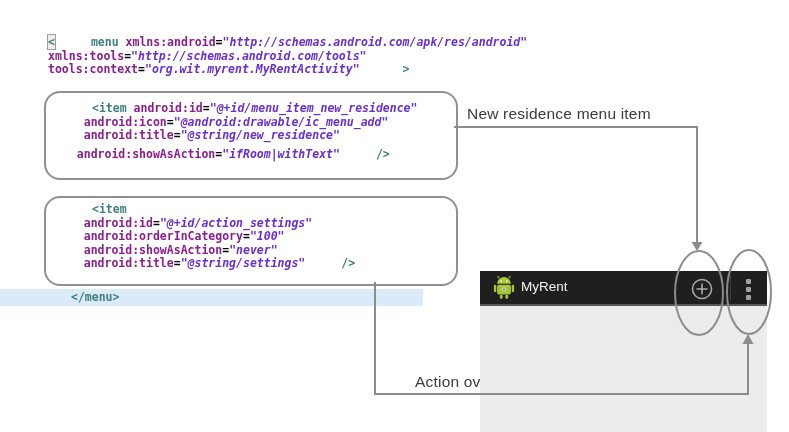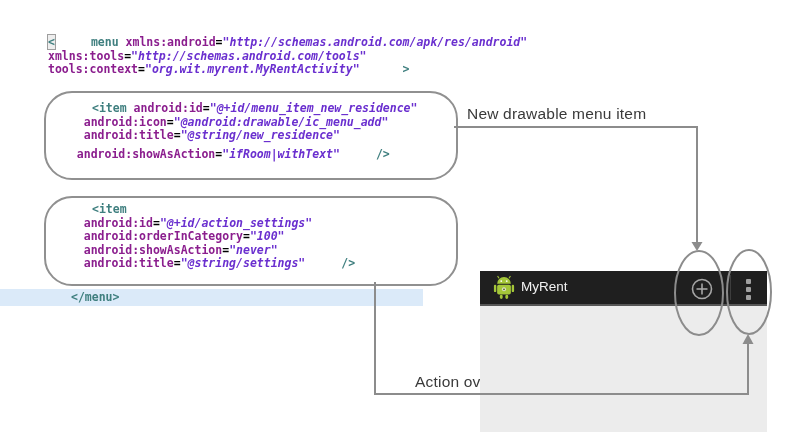--- a/index.html
+++ b/index.html
@@ -13,21 +13,21 @@
   }
   .code-line{white-space:pre;}
   .seg-tag{color:var(--tag);margin-left:36px;}
   .seg-attr{color:var(--attr);}
   .seg-val{color:var(--val);font-style:italic;}
   .seg-plain{color:var(--plain);}
   .seg-cursor{color:var(--tag);outline:1px solid #9e9e9e;background:#eeeeee;}
   .abs{position:absolute;}
   .code-header{left:48px;top:36px;}
   .code-box{
-    border:2px solid #909090;border-radius:28px;background:transparent;
+    border:2px solid #909090;border-radius:16px;background:transparent;
   }
   .code-box1{left:44px;top:91px;width:410px;height:85px;}
   .code-box1 .code{position:absolute;left:10px;top:9px;}
   .code-box1 .code-line:nth-child(4){margin-top:5px;}
   .code-box2{left:44px;top:196px;width:410px;height:86px;}
   .code-box2 .code{position:absolute;left:10px;top:5px;}
   .line-highlight{
     left:0;top:289px;width:375px;height:17px;background:var(--line_highlight);padding-left:48px;
   }
   .line-highlight .code{position:absolute;left:35px;top:2px;}
@@ -69,21 +69,21 @@
 </div>
 
 <div class="abs code-box code-box2">
   <div class="code"><div class="code-line"><span class="seg-tag">&lt;item</span></div><div class="code-line"><span class="seg-plain">    </span><span class="seg-attr">android:id</span><span class="seg-plain">=</span><span class="seg-val">"@+id/action_settings"</span></div><div class="code-line"><span class="seg-plain">    </span><span class="seg-attr">android:orderInCategory</span><span class="seg-plain">=</span><span class="seg-val">"100"</span></div><div class="code-line"><span class="seg-plain">    </span><span class="seg-attr">android:showAsAction</span><span class="seg-plain">=</span><span class="seg-val">"never"</span></div><div class="code-line"><span class="seg-plain">    </span><span class="seg-attr">android:title</span><span class="seg-plain">=</span><span class="seg-val">"@string/settings"</span><span class="seg-tag">/&gt;</span></div></div>
 </div>
 
 <div class="abs line-highlight">
   <div class="code"><div class="code-line"><span class="seg-tag">&lt;/menu&gt;</span></div></div>
 </div>
 
-<div class="abs anno-label label-new-residence">New drawable menu item</div>
+<div class="abs anno-label label-new-residence">New residence menu item</div>
 <div class="abs anno-label label-action-overflow">Action overflow</div>
 
 <div class="abs phone">
   <div class="actionbar">
     <span class="app-icon">
       <svg width="22" height="25" viewBox="0 0 24 27">
         <g fill="#A4C639">
           <path d="M4.5 9.5 a7.5 7.5 0 0 1 15 0 z"></path>
           <line x1="6.5" y1="3.5" x2="5" y2="1" stroke="#A4C639" stroke-width="1.2"></line>
           <line x1="17.5" y1="3.5" x2="19" y2="1" stroke="#A4C639" stroke-width="1.2"></line>

